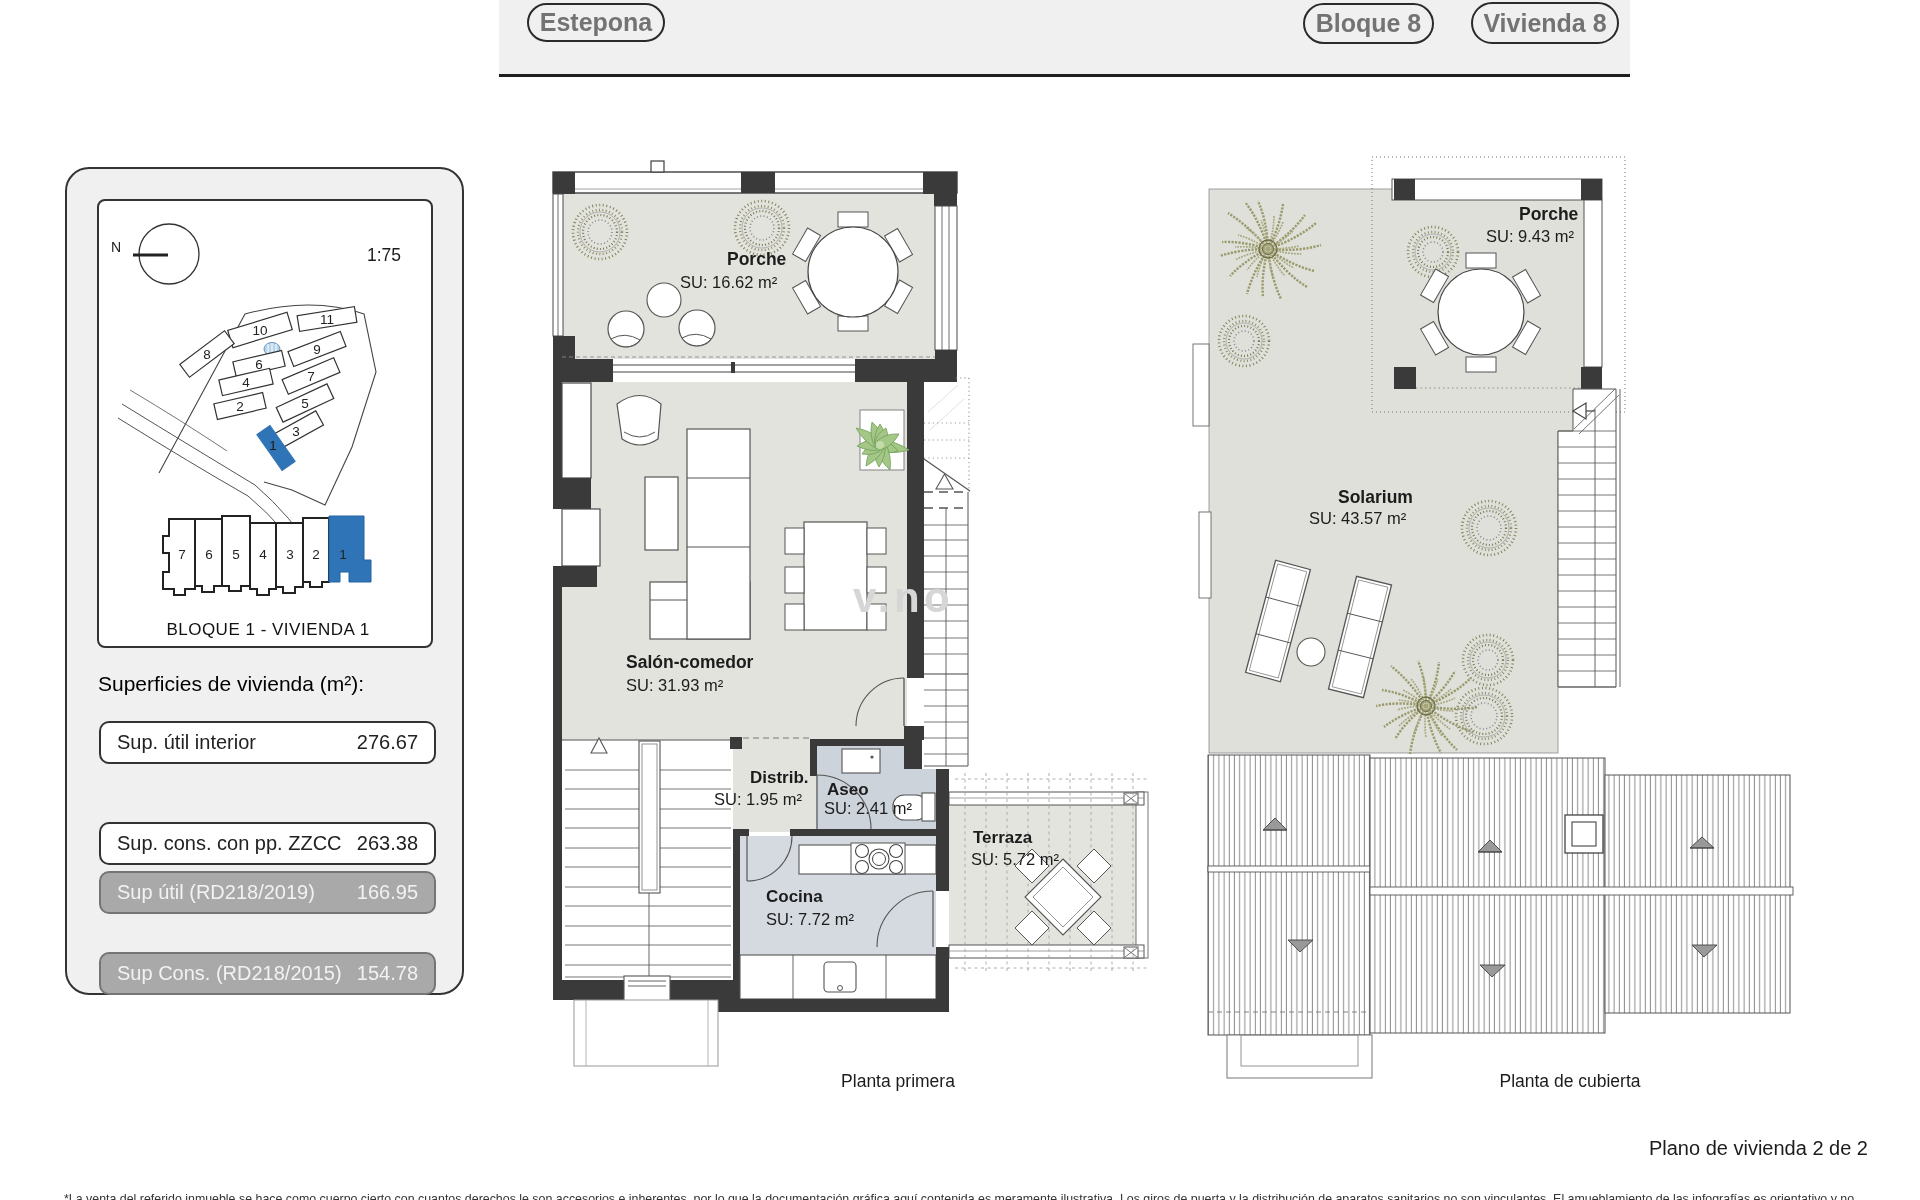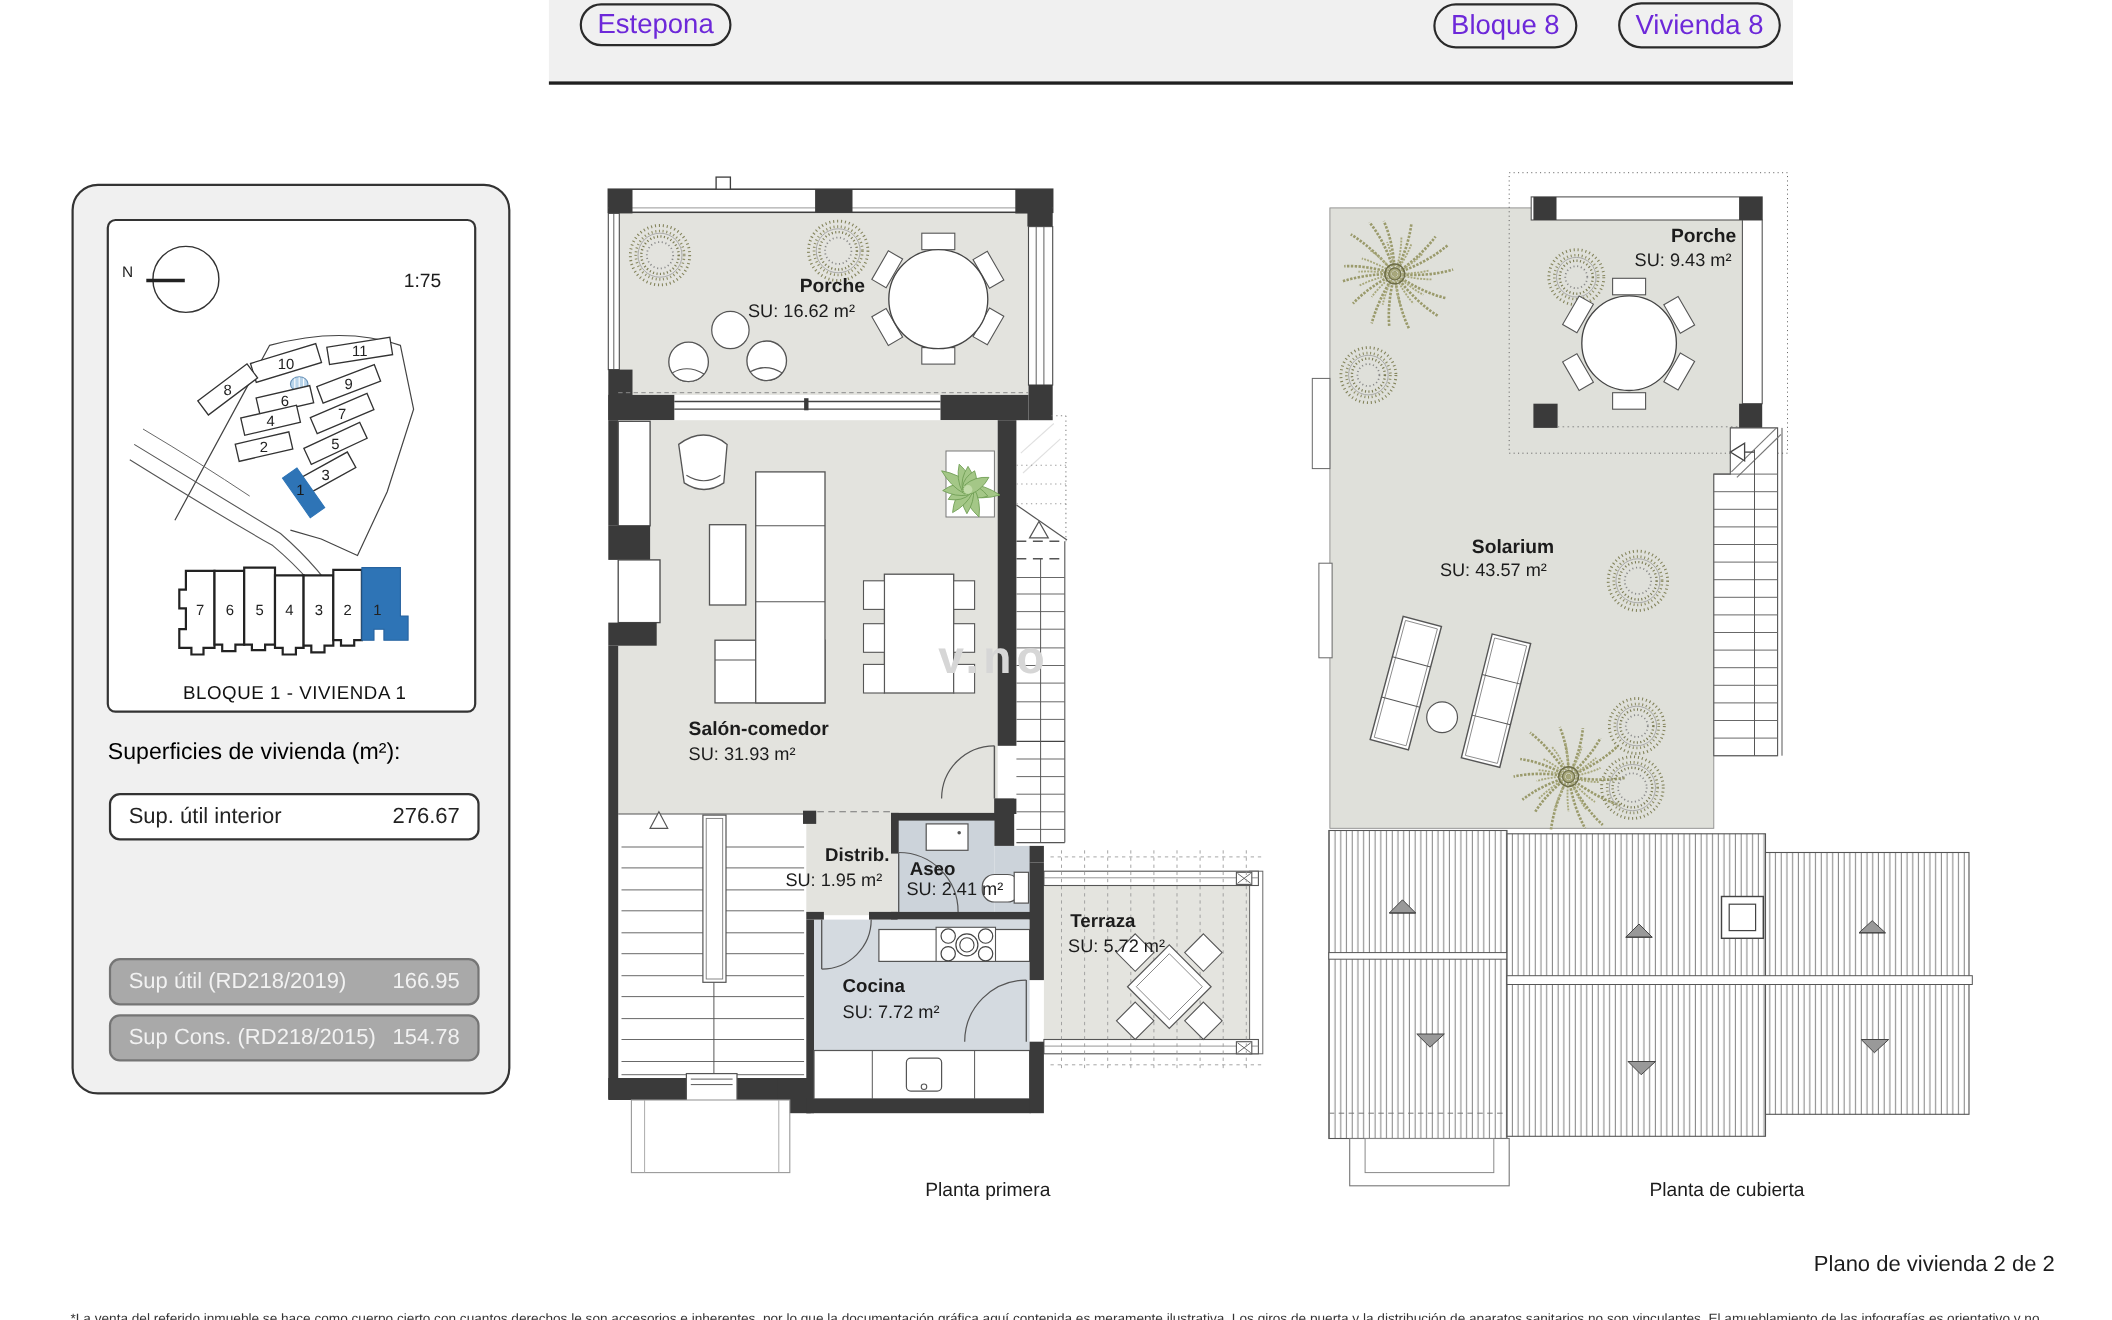--- a/index.html
+++ b/index.html
@@ -1,19 +1,19 @@
 <!DOCTYPE html>
 <html><head>
 <meta charset="utf-8">
 <style>
   html,body{margin:0;padding:0;width:1920px;height:1200px;background:#ffffff;
     font-family:"Liberation Sans",sans-serif;overflow:hidden;}
   .abs{position:absolute;}
   .pill{position:absolute;border:2px solid #2a2a2a;border-radius:21px;background:#f0f0f0;
-    display:flex;align-items:center;justify-content:center;font-size:25px;color:#6d28d9;}
+    display:flex;align-items:center;justify-content:center;font-size:25px;color:#737373;font-weight:bold;}
   .srow{position:absolute;left:32px;width:301px;height:39px;border:2px solid #333;border-radius:10px;
     background:#fff;display:flex;align-items:center;justify-content:space-between;
     padding:0 16px;font-size:20px;color:#222;}
   .srow.gray{background:#a9a9a9;border-color:#757575;color:#f2f2f2;}
 </style>
 </head>
 <body>
 
 <svg class="abs" style="left:0;top:0" width="1920" height="1200" viewBox="0 0 1920 1200">
 <defs>
@@ -949,23 +949,27 @@
   </div>
 
   <div class="abs" style="left:31px;top:503px;font-size:21px;color:#000000;">Superficies de vivienda (m²):</div>
 
   <div class="srow" style="top:552px;">
       <span>Sup. útil interior</span>
       <span>276.67</span>
     </div>
 
 
+  <div class="srow" style="top:653px;">
+      <span>Sup. cons. con pp. ZZCC</span>
+      <span>263.38</span>
+    </div>
 
   <div class="srow gray" style="top:702px;">
       <span>Sup útil (RD218/2019)</span>
       <span>166.95</span>
     </div>
 
-  <div class="srow gray" style="top:753px;text-align:center;">
+  <div class="srow gray" style="top:783px;text-align:center;">
       <span>Sup Cons. (RD218/2015)</span>
       <span>154.78</span>
     </div>
 </div>
 
 </body></html>

